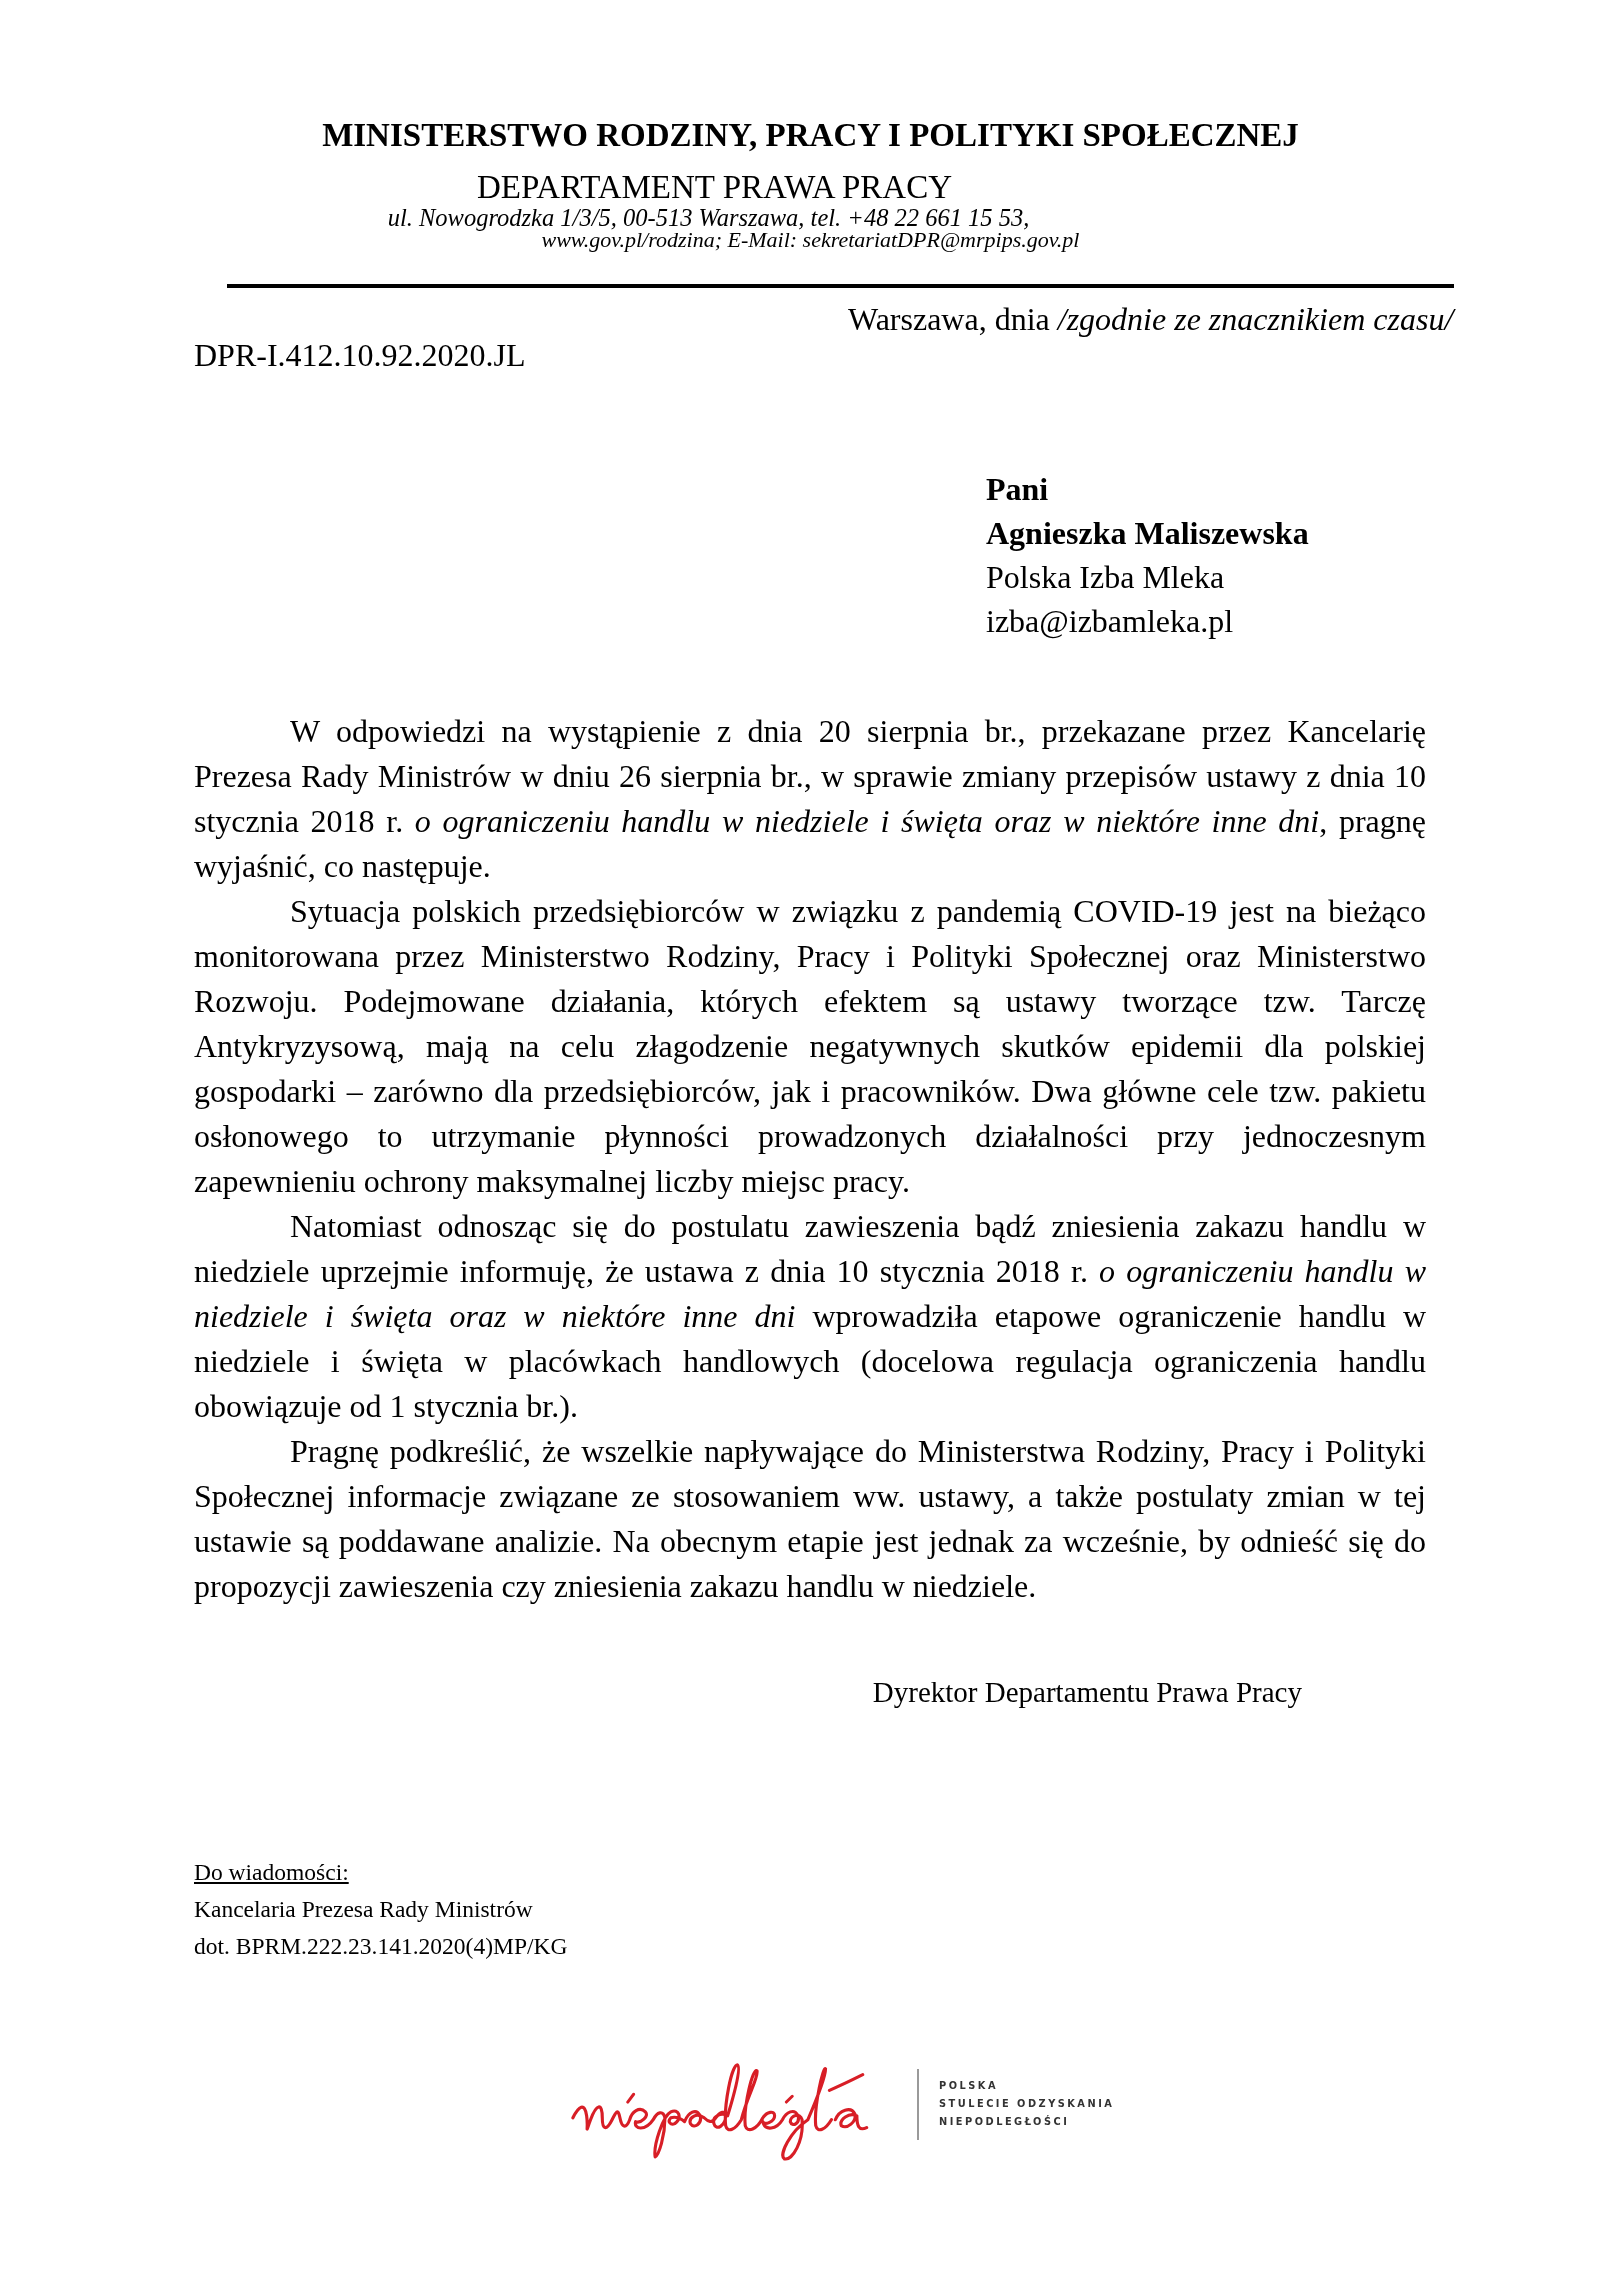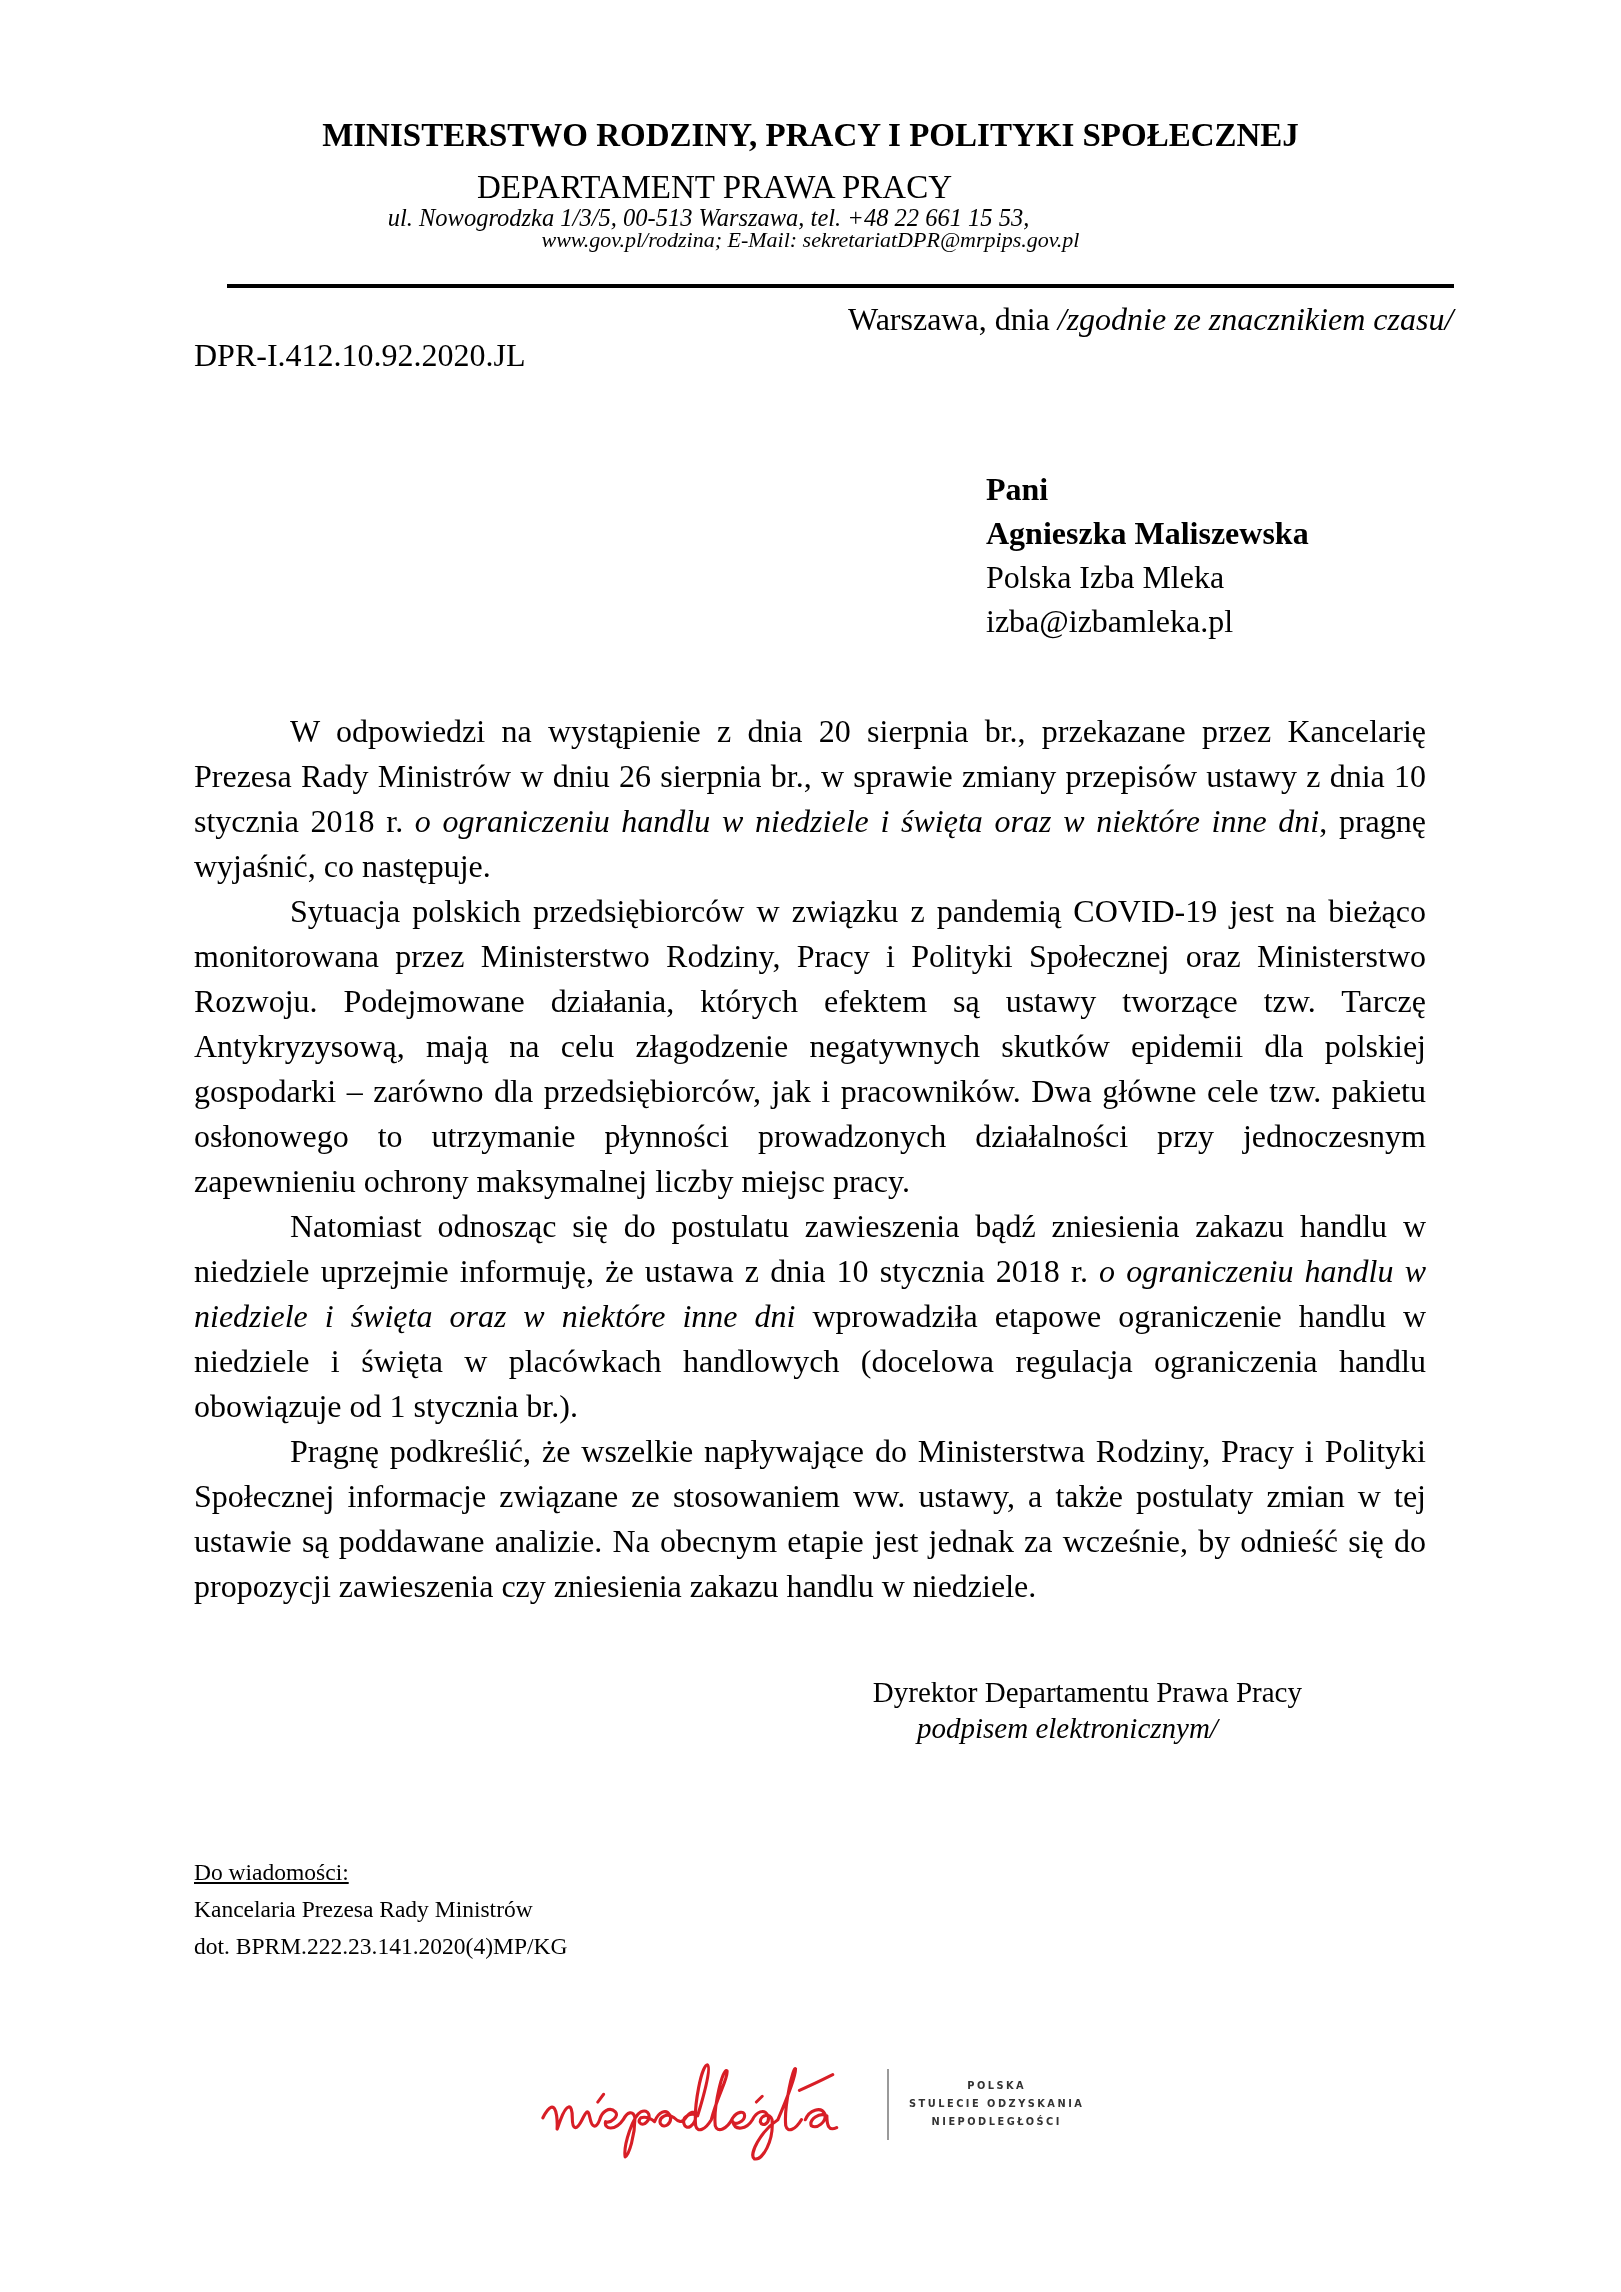--- a/index.html
+++ b/index.html
@@ -22,21 +22,21 @@
   .body i { font-style: italic; }
   .sig { position: absolute; left: 863px; top: 1674px; width: 500px; font-size: 29px; line-height: 36px; }
   .sig div { white-space: nowrap; }
   .sig .name { padding-left: 142px; }
   .sig .title { padding-left: 9.8px; }
   .sig .note1 { padding-left: 39px; font-style: italic; }
   .sig .note2 { padding-left: 54px; font-style: italic; }
   .cc { position: absolute; left: 194px; top: 1854px; font-size: 23.5px; line-height: 37px; }
   .cc div { white-space: nowrap; }
   .cc .label { text-decoration: underline; }
-  .logo { position: absolute; left: 539px; top: 2047px; width: 549px; height: 118px; text-align: center; }
+  .logo { position: absolute; left: 569px; top: 2047px; width: 549px; height: 118px; }
   .logo-script { position: absolute; left: 0; top: 0; width: 328px; height: 118px; }
   .logo-divider { position: absolute; left: 348px; top: 21.6px; width: 2px; height: 71px; background: #9a9a9a; }
   .logo-text { position: absolute; left: 370px; top: 30px; font-family: "DejaVu Sans", "Liberation Sans", sans-serif; font-size: 9.8px; font-weight: bold; letter-spacing: 2.5px; line-height: 18px; color: #333; }
   .logo-text div { white-space: nowrap; }
 </style>
 </head>
 <body>
 
 <div class="abs hdr-title">MINISTERSTWO RODZINY, PRACY I POLITYKI SPOŁECZNEJ</div>
 <div class="abs hdr-dept">DEPARTAMENT PRAWA PRACY</div>
@@ -57,21 +57,20 @@
 
 <div class="body">
   <p><span>W odpowiedzi na wystąpienie z dnia 20 sierpnia br., przekazane przez Kancelarię Prezesa Rady Ministrów w dniu 26 sierpnia br., w sprawie zmiany przepisów ustawy z dnia 10 stycznia 2018 r. </span><i>o ograniczeniu handlu w niedziele i święta oraz w niektóre inne dni</i><span>, pragnę wyjaśnić, co następuje.</span></p>
   <p>Sytuacja polskich przedsiębiorców w związku z pandemią COVID-19 jest na bieżąco monitorowana przez Ministerstwo Rodziny, Pracy i Polityki Społecznej oraz Ministerstwo Rozwoju. Podejmowane działania, których efektem są ustawy tworzące tzw. Tarczę Antykryzysową, mają na celu złagodzenie negatywnych skutków epidemii dla polskiej gospodarki – zarówno dla przedsiębiorców, jak i pracowników. Dwa główne cele tzw. pakietu osłonowego to utrzymanie płynności prowadzonych działalności przy jednoczesnym zapewnieniu ochrony maksymalnej liczby miejsc pracy.</p>
   <p><span>Natomiast odnosząc się do postulatu zawieszenia bądź zniesienia zakazu handlu w niedziele uprzejmie informuję, że ustawa z dnia 10 stycznia 2018 r. </span><i>o ograniczeniu handlu w niedziele i święta oraz w niektóre inne dni</i><span> wprowadziła etapowe ograniczenie handlu w niedziele i święta w placówkach handlowych (docelowa regulacja ograniczenia handlu obowiązuje od 1 stycznia br.).</span></p>
   <p>Pragnę podkreślić, że wszelkie napływające do Ministerstwa Rodziny, Pracy i Polityki Społecznej informacje związane ze stosowaniem ww. ustawy, a także postulaty zmian w tej ustawie są poddawane analizie. Na obecnym etapie jest jednak za wcześnie, by odnieść się do propozycji zawieszenia czy zniesienia zakazu handlu w niedziele.</p>
 </div>
 
 <div class="sig">
   <div class="title">Dyrektor Departamentu Prawa Pracy</div>
-  <div class="note2">podpisem elektronicznym/</div>
 </div>
 
 <div class="cc">
   <div class="label">Do wiadomości:</div>
   <div>Kancelaria Prezesa Rady Ministrów</div>
   <div>dot. BPRM.222.23.141.2020(4)MP/KG</div>
 </div>
 
 <div class="logo">
   <svg class="logo-script" viewBox="0 0 335 120" xmlns="http://www.w3.org/2000/svg">

